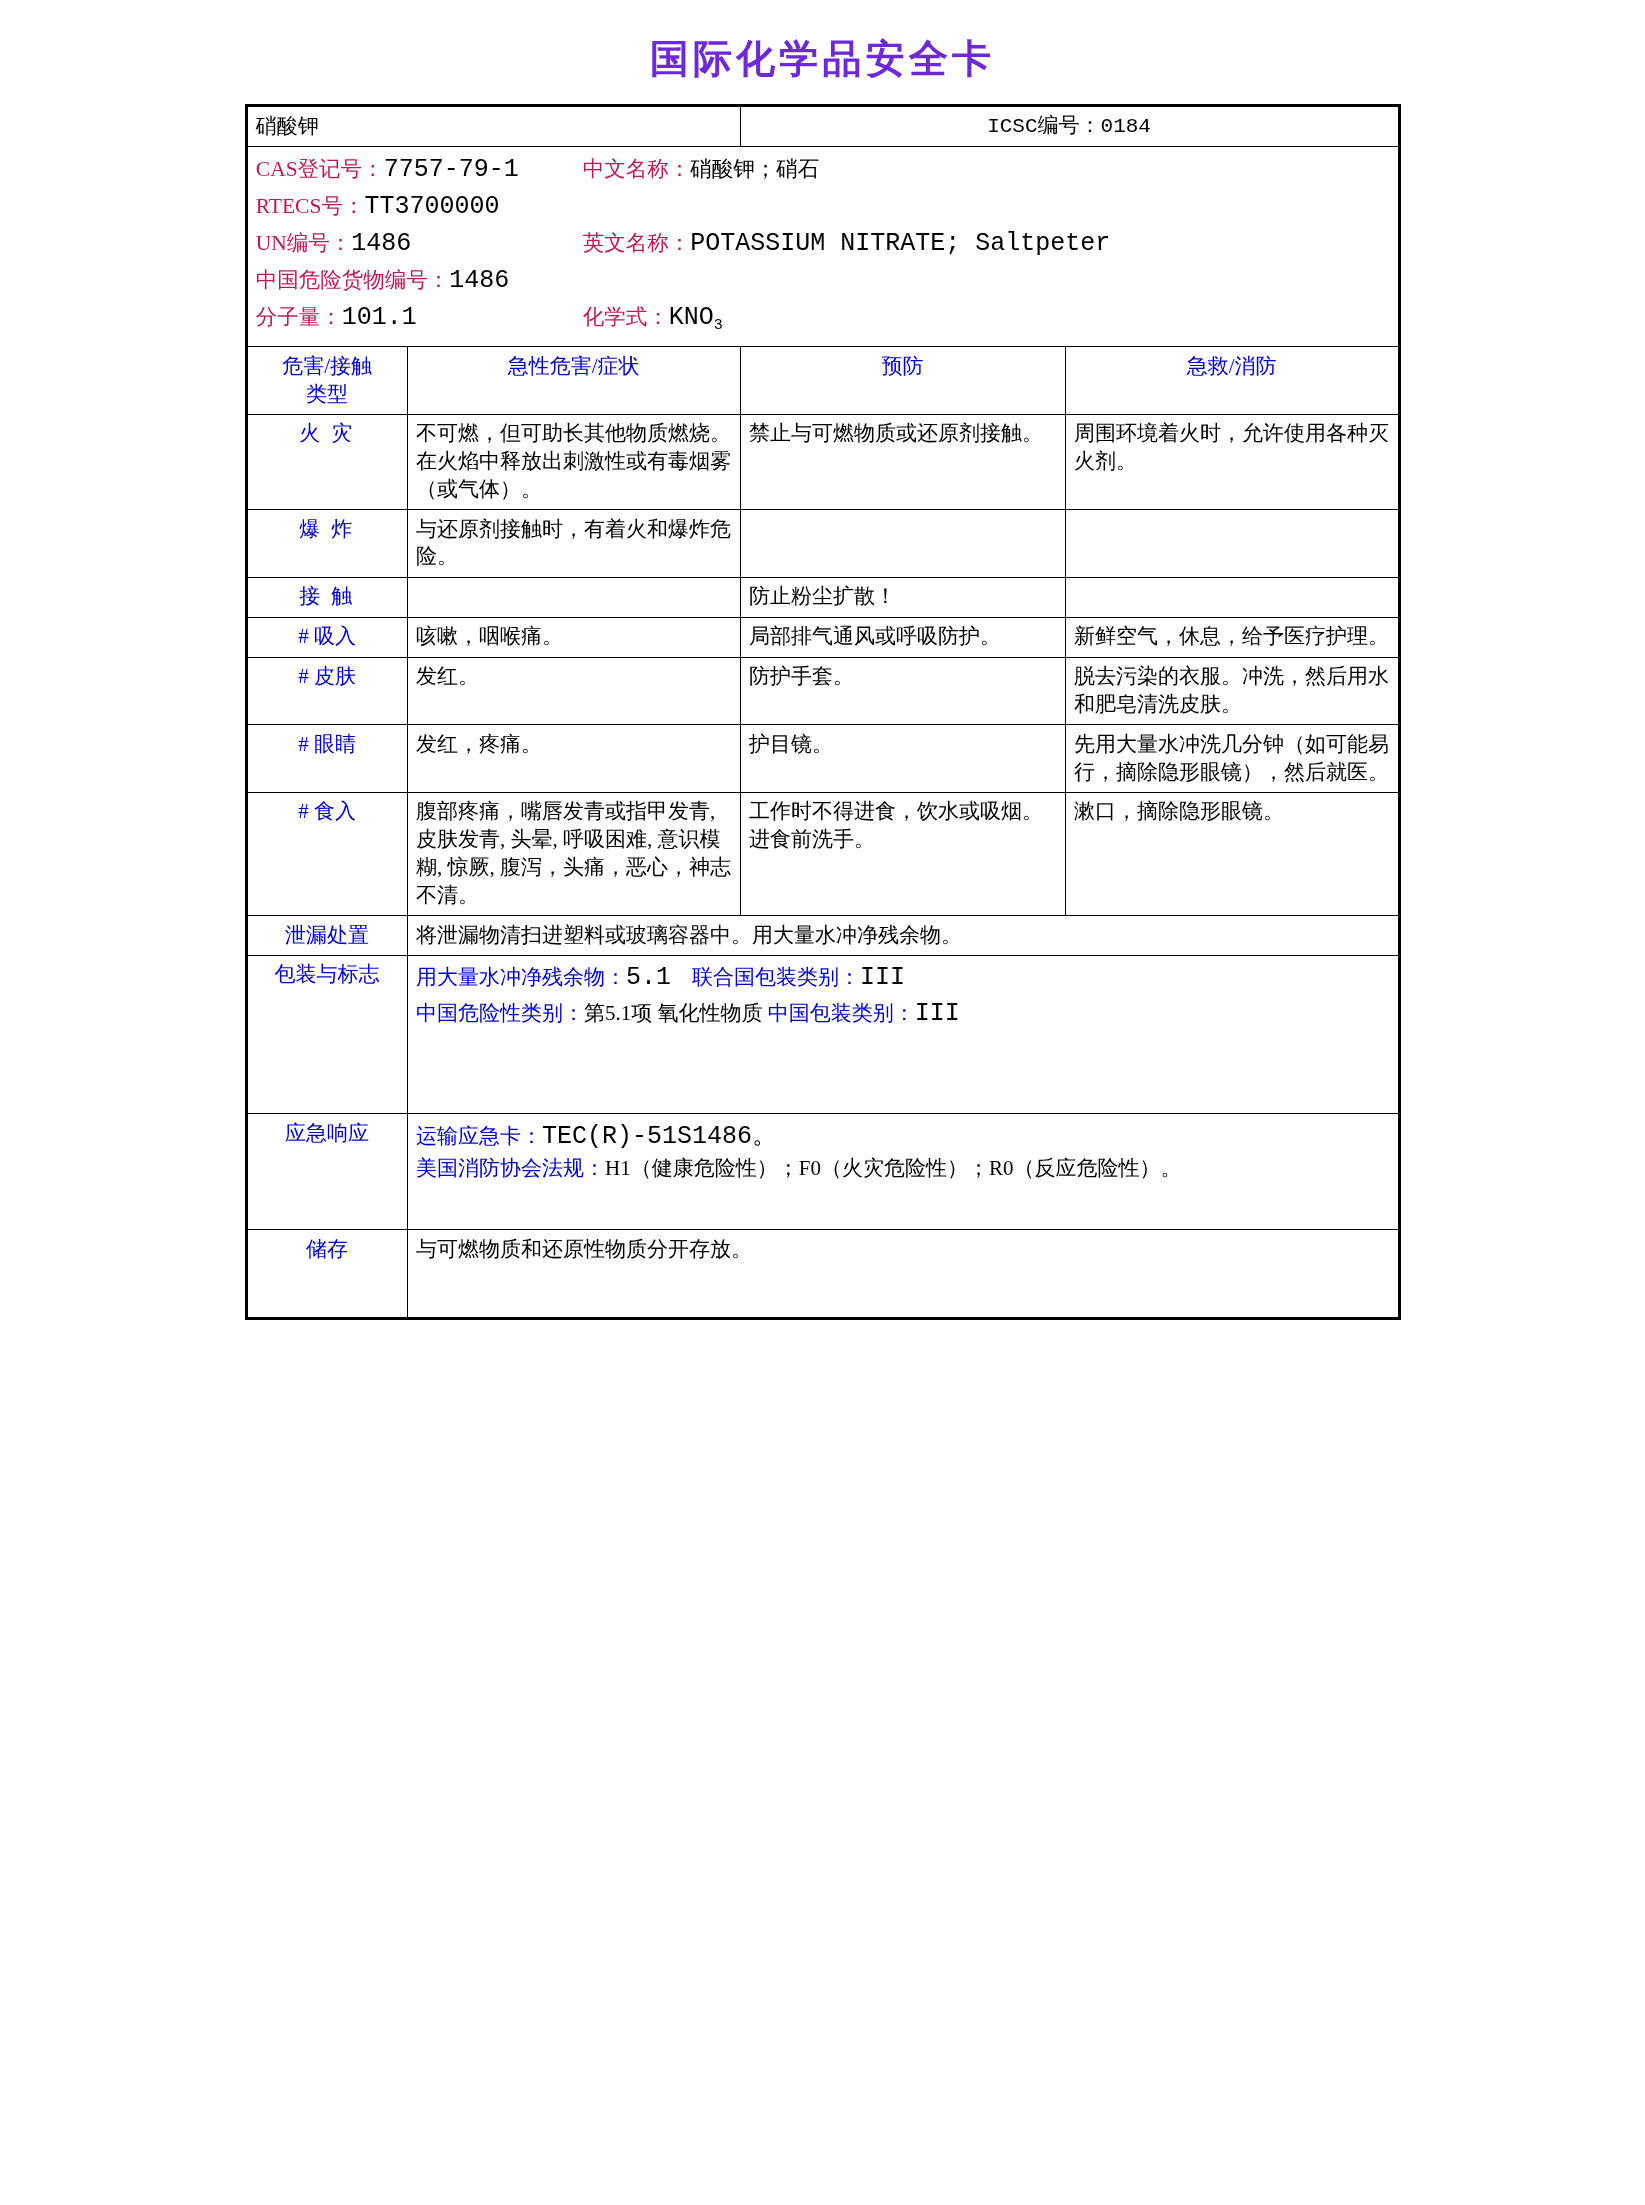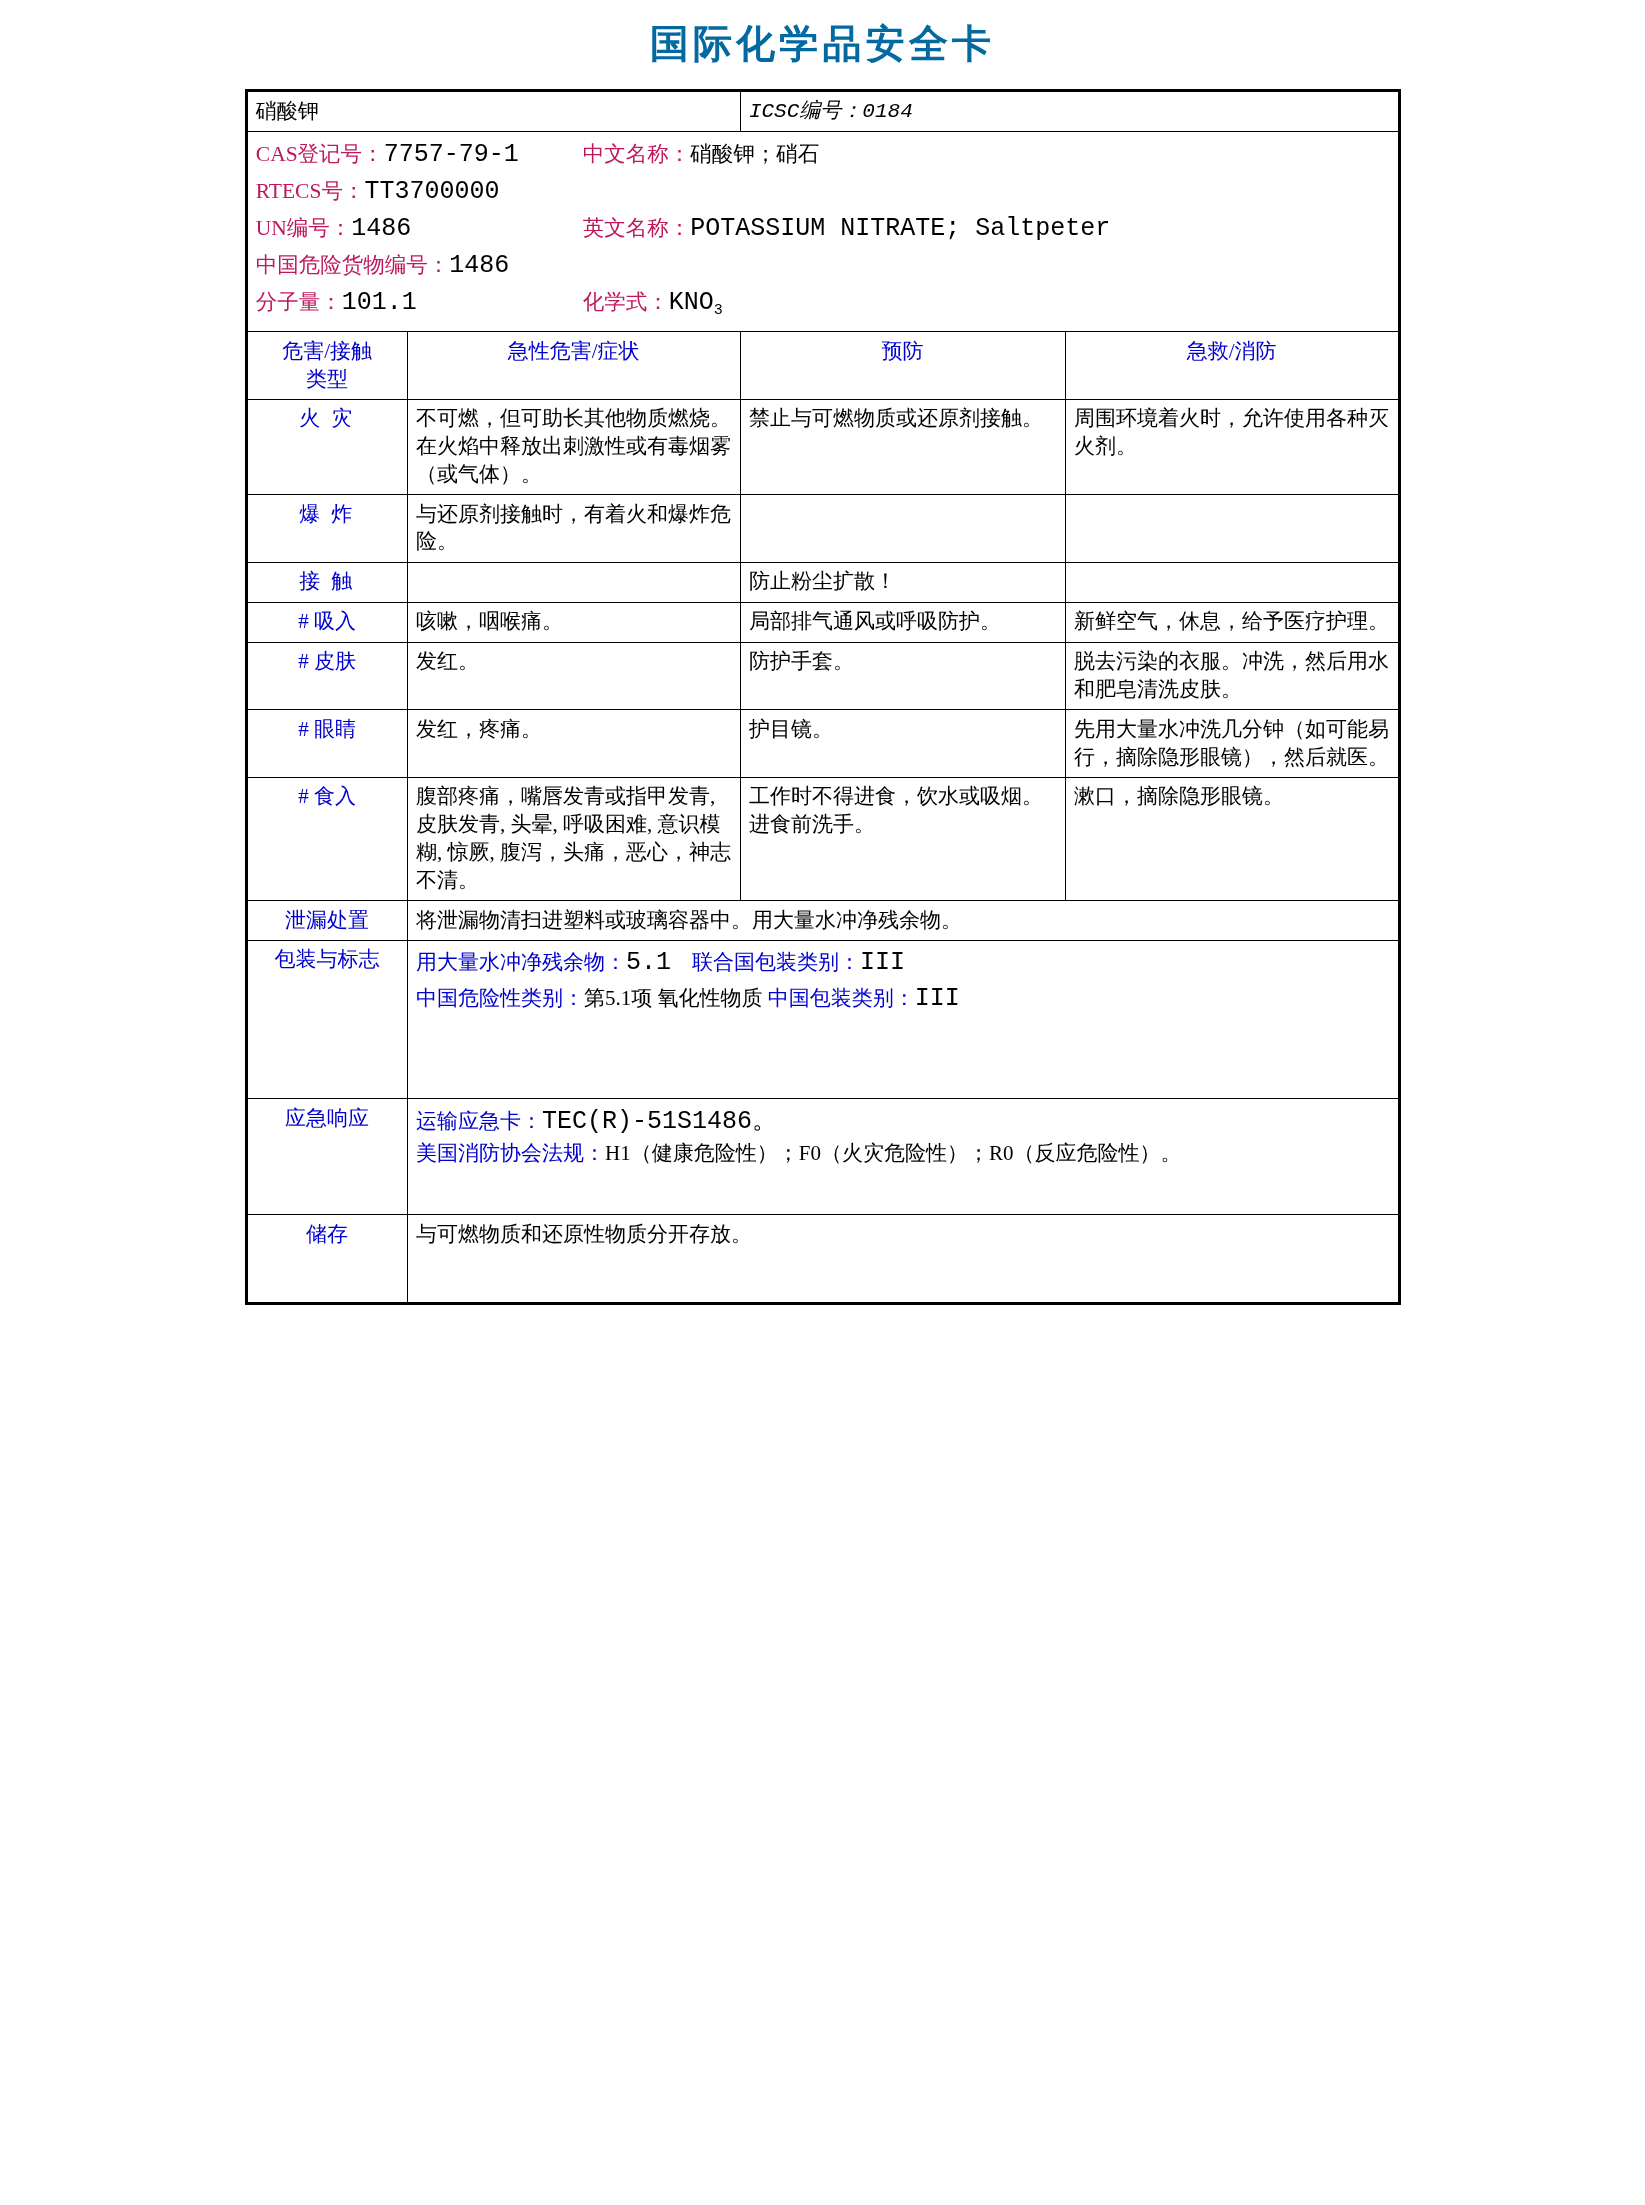--- a/index.html
+++ b/index.html
@@ -12,26 +12,26 @@
     font-family: "Liberation Serif", "DejaVu Serif", serif;
     color: #000000;
   }
   .page {
     width: 1645px;
     box-sizing: border-box;
     padding: 0;
   }
   .doc-title {
     text-align: center;
-    color: #0369a1;
+    color: #6d28d9;
     font-family: "DejaVu Sans", "Liberation Sans", sans-serif;
     font-weight: bold;
     font-size: 39px;
     letter-spacing: 4.2px;
-    padding-top: 17px;
+    padding-top: 32px;
     padding-bottom: 18px;
   }
   .card {
     margin: 0 auto;
     width: 1156px;
     border: 2.1px solid #000;
     box-sizing: border-box;
   }
   table.main {
     width: 100%;
@@ -55,25 +55,24 @@
   }
   .hdr-row td {
     font-size: 23px;
     font-family: Liberation Serif, serif;
   }
   .name-cell {
     font-size: 22px;
     padding: 9.7px 12.5px 9.7px 15.3px;
   }
   .icsc-cell {
-    text-align: left;
+    text-align: center;
     font-size: 22px;
     padding: 9.7px 15.3px 9.7px 12.5px;
     font-family: "Liberation Mono", "DejaVu Sans Mono", monospace;
-    font-style: italic;
   }
   .idblock {
     padding: 9.7px 12.5px 11px 15.3px;
   }
   .idblock .row {
     display: flex;
     align-items: baseline;
     margin-bottom: 4.2px;
   }
   .idblock .left {

